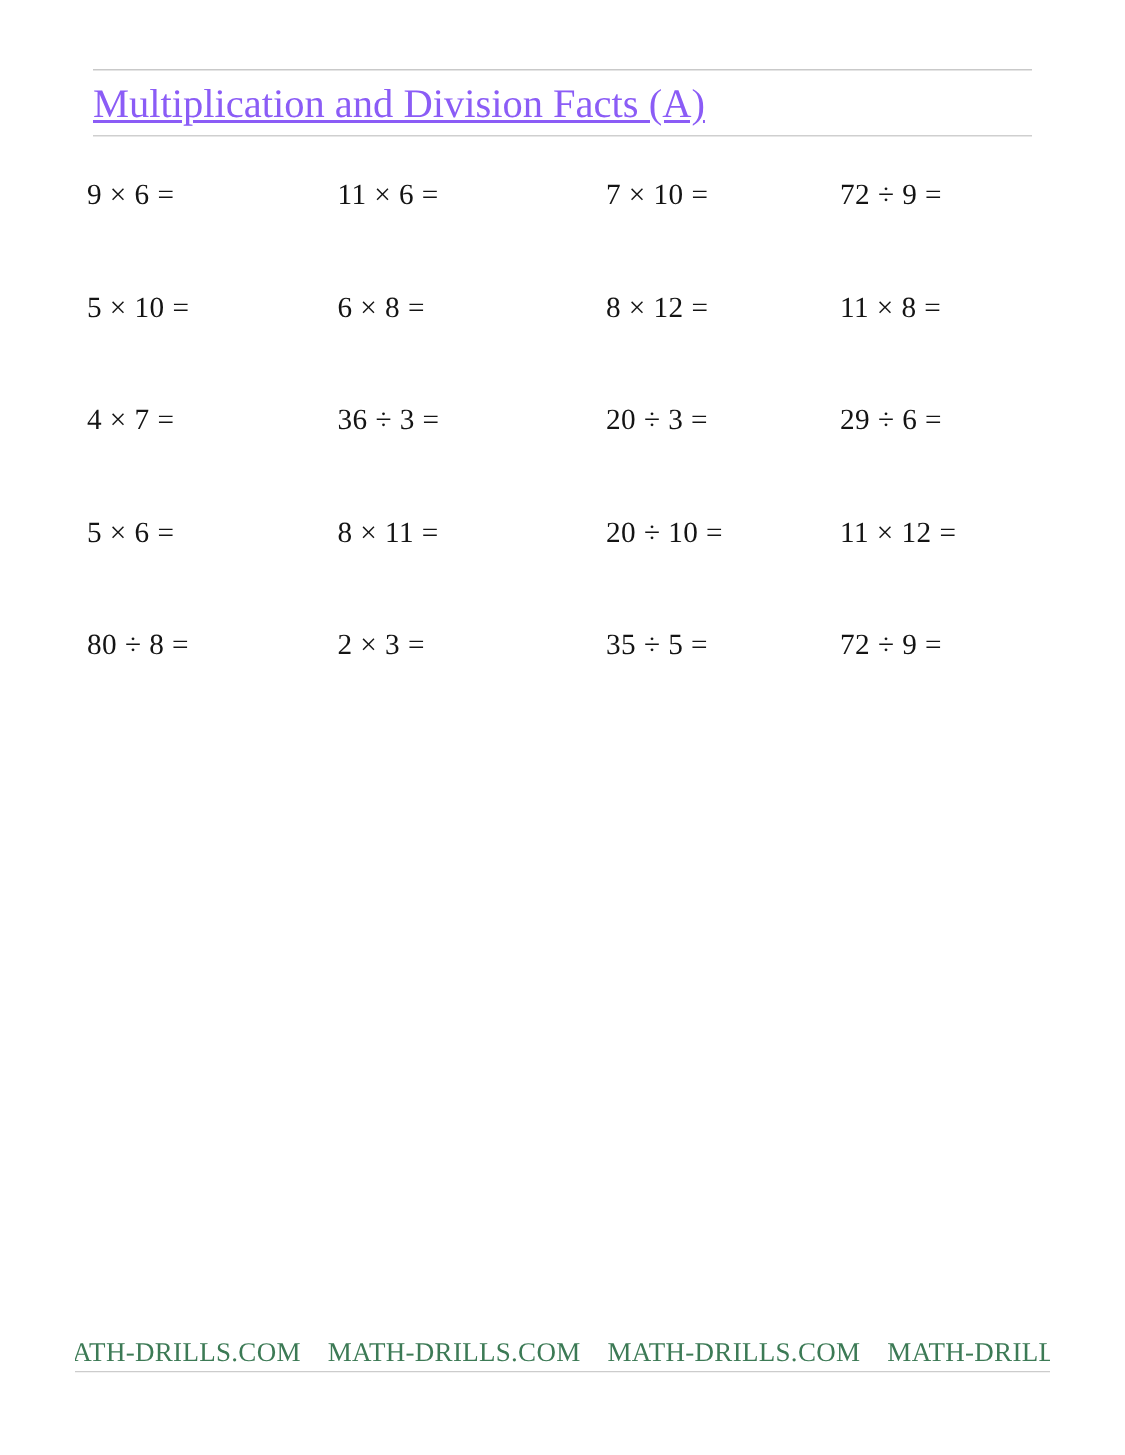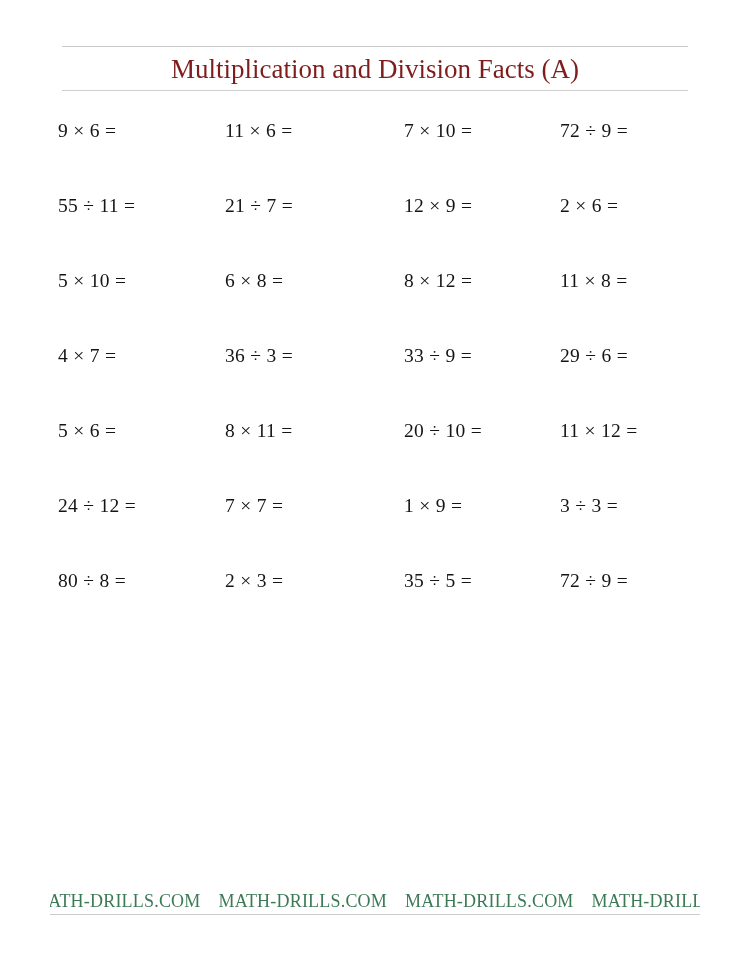--- a/index.html
+++ b/index.html
@@ -31,28 +31,29 @@
   }
   .rule {
     height: 1px;
     background: #c9c9c9;
     width: 100%;
   }
   .rule-bottom {
     background: #cfcfcf;
   }
   .worksheet-title {
-    text-align: center;
+    text-align: left;
     font-family: "Liberation Serif", "DejaVu Serif", serif;
     font-size: 27px;
     line-height: 38px;
     font-weight: 400;
-    color: #7f1d1d;
+    color: #8b5cf6;
     padding: 3px 0 2px 0;
     white-space: nowrap;
+    text-decoration: underline;
   }
 
   
   .problems {
     position: absolute;
     left: 0;
     top: 118px;
     width: 642px;
   }
   .problem-row {
@@ -117,48 +118,36 @@
   </div>
 
   <div class="problems" id="problem-grid">
       <div class="problem-row">
         <div class="problem c0">9 × 6 =</div>
         <div class="problem c1">11 × 6 =</div>
         <div class="problem c2">7 × 10 =</div>
         <div class="problem c3">72 ÷ 9 =</div>
       </div>
       <div class="problem-row">
-        <div class="problem c0">55 ÷ 11 =</div>
-        <div class="problem c1">21 ÷ 7 =</div>
-        <div class="problem c2">12 × 9 =</div>
-        <div class="problem c3">2 × 6 =</div>
-      </div>
-      <div class="problem-row">
         <div class="problem c0">5 × 10 =</div>
         <div class="problem c1">6 × 8 =</div>
         <div class="problem c2">8 × 12 =</div>
         <div class="problem c3">11 × 8 =</div>
       </div>
       <div class="problem-row">
         <div class="problem c0">4 × 7 =</div>
         <div class="problem c1">36 ÷ 3 =</div>
-        <div class="problem c2">33 ÷ 9 =</div>
+        <div class="problem c2">20 ÷ 3 =</div>
         <div class="problem c3">29 ÷ 6 =</div>
       </div>
       <div class="problem-row">
         <div class="problem c0">5 × 6 =</div>
         <div class="problem c1">8 × 11 =</div>
         <div class="problem c2">20 ÷ 10 =</div>
         <div class="problem c3">11 × 12 =</div>
-      </div>
-      <div class="problem-row">
-        <div class="problem c0">24 ÷ 12 =</div>
-        <div class="problem c1">7 × 7 =</div>
-        <div class="problem c2">1 × 9 =</div>
-        <div class="problem c3">3 ÷ 3 =</div>
       </div>
       <div class="problem-row">
         <div class="problem c0">80 ÷ 8 =</div>
         <div class="problem c1">2 × 3 =</div>
         <div class="problem c2">35 ÷ 5 =</div>
         <div class="problem c3">72 ÷ 9 =</div>
       </div>
     </div>
 
   <div class="footer-block">

